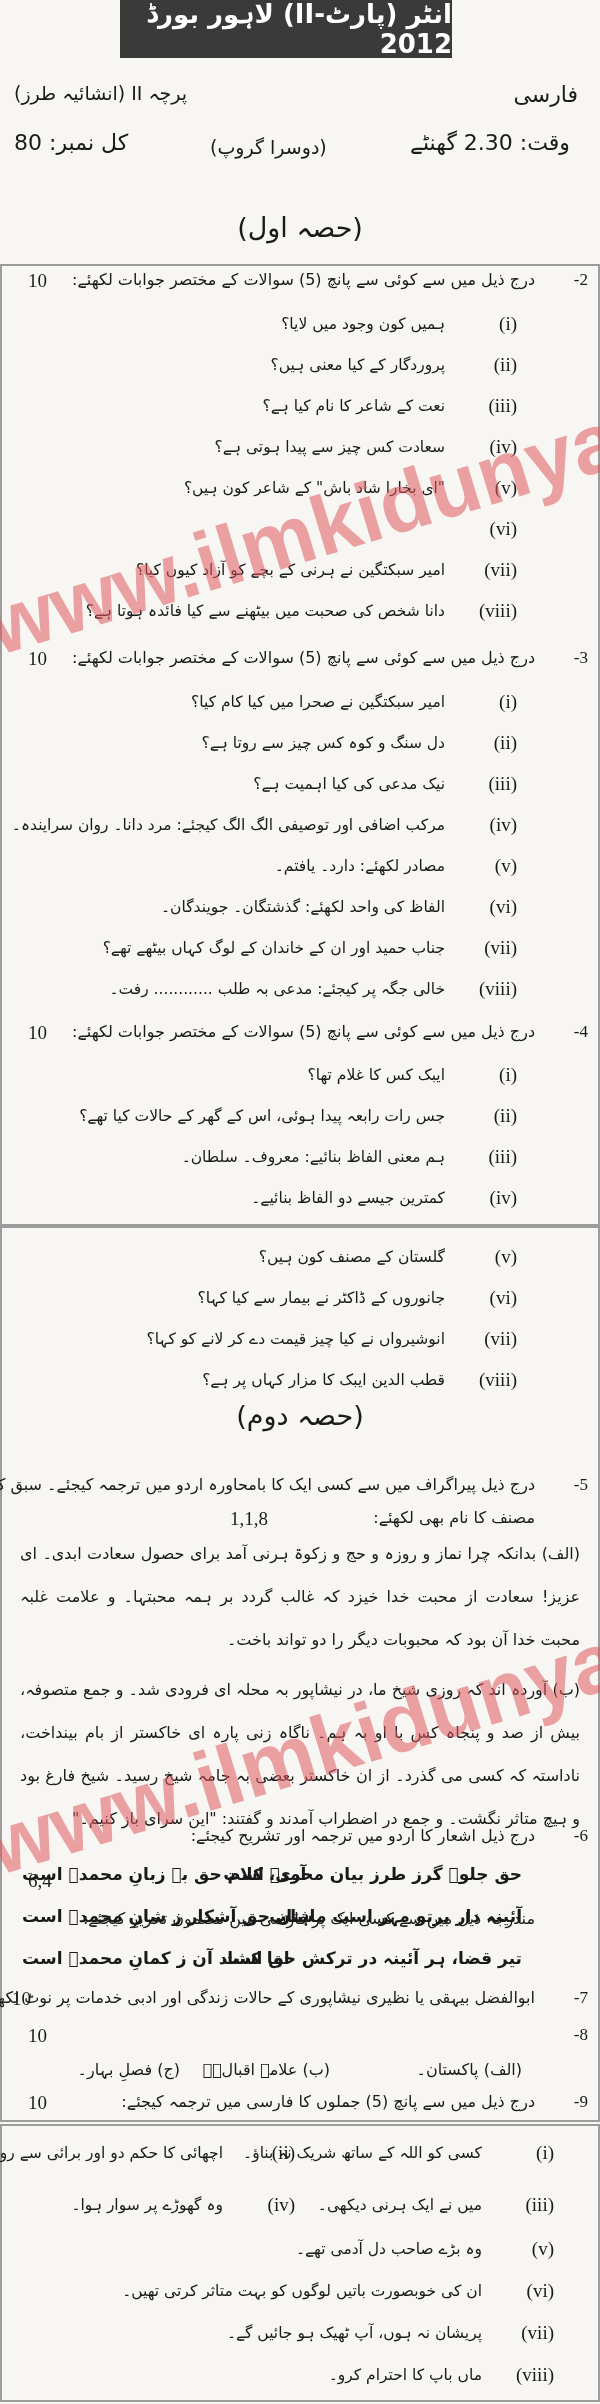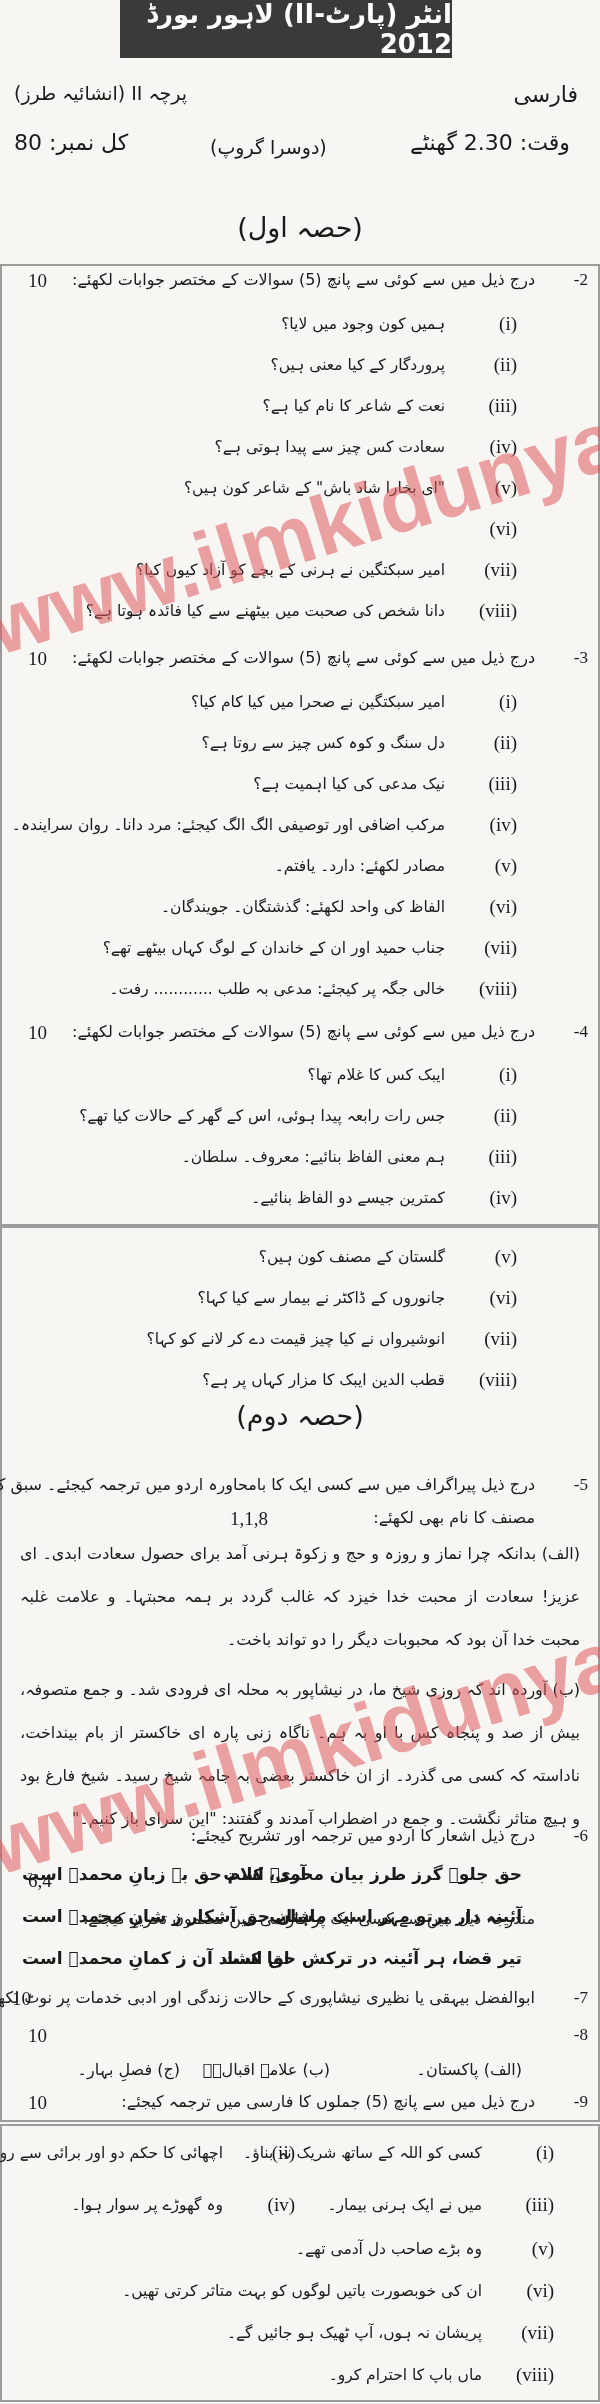--- a/index.html
+++ b/index.html
@@ -259,21 +259,21 @@
   <div class="sub" style="right:46px; top:2142px;">
       <span class="roman">(i)</span>
       <span>کسی کو اللہ کے ساتھ شریک نہ بناؤ۔</span>
     </div>
   <div class="sub" style="right:305px; top:2142px;">
       <span class="roman">(ii)</span>
       <span>اچھائی کا حکم دو اور برائی سے روکو۔</span>
     </div>
   <div class="sub" style="right:46px; top:2194px;">
       <span class="roman">(iii)</span>
-      <span>میں نے ایک ہرنی بیمار۔</span>
+      <span>میں نے ایک ہرنی دیکھی۔</span>
     </div>
   <div class="sub" style="right:305px; top:2194px;">
       <span class="roman">(iv)</span>
       <span>وہ گھوڑے پر سوار ہوا۔</span>
     </div>
   <div class="sub" style="right:46px; top:2238px;">
       <span class="roman">(v)</span>
       <span>وہ بڑے صاحب دل آدمی تھے۔</span>
     </div>
   <div class="sub" style="right:46px; top:2280px;">

